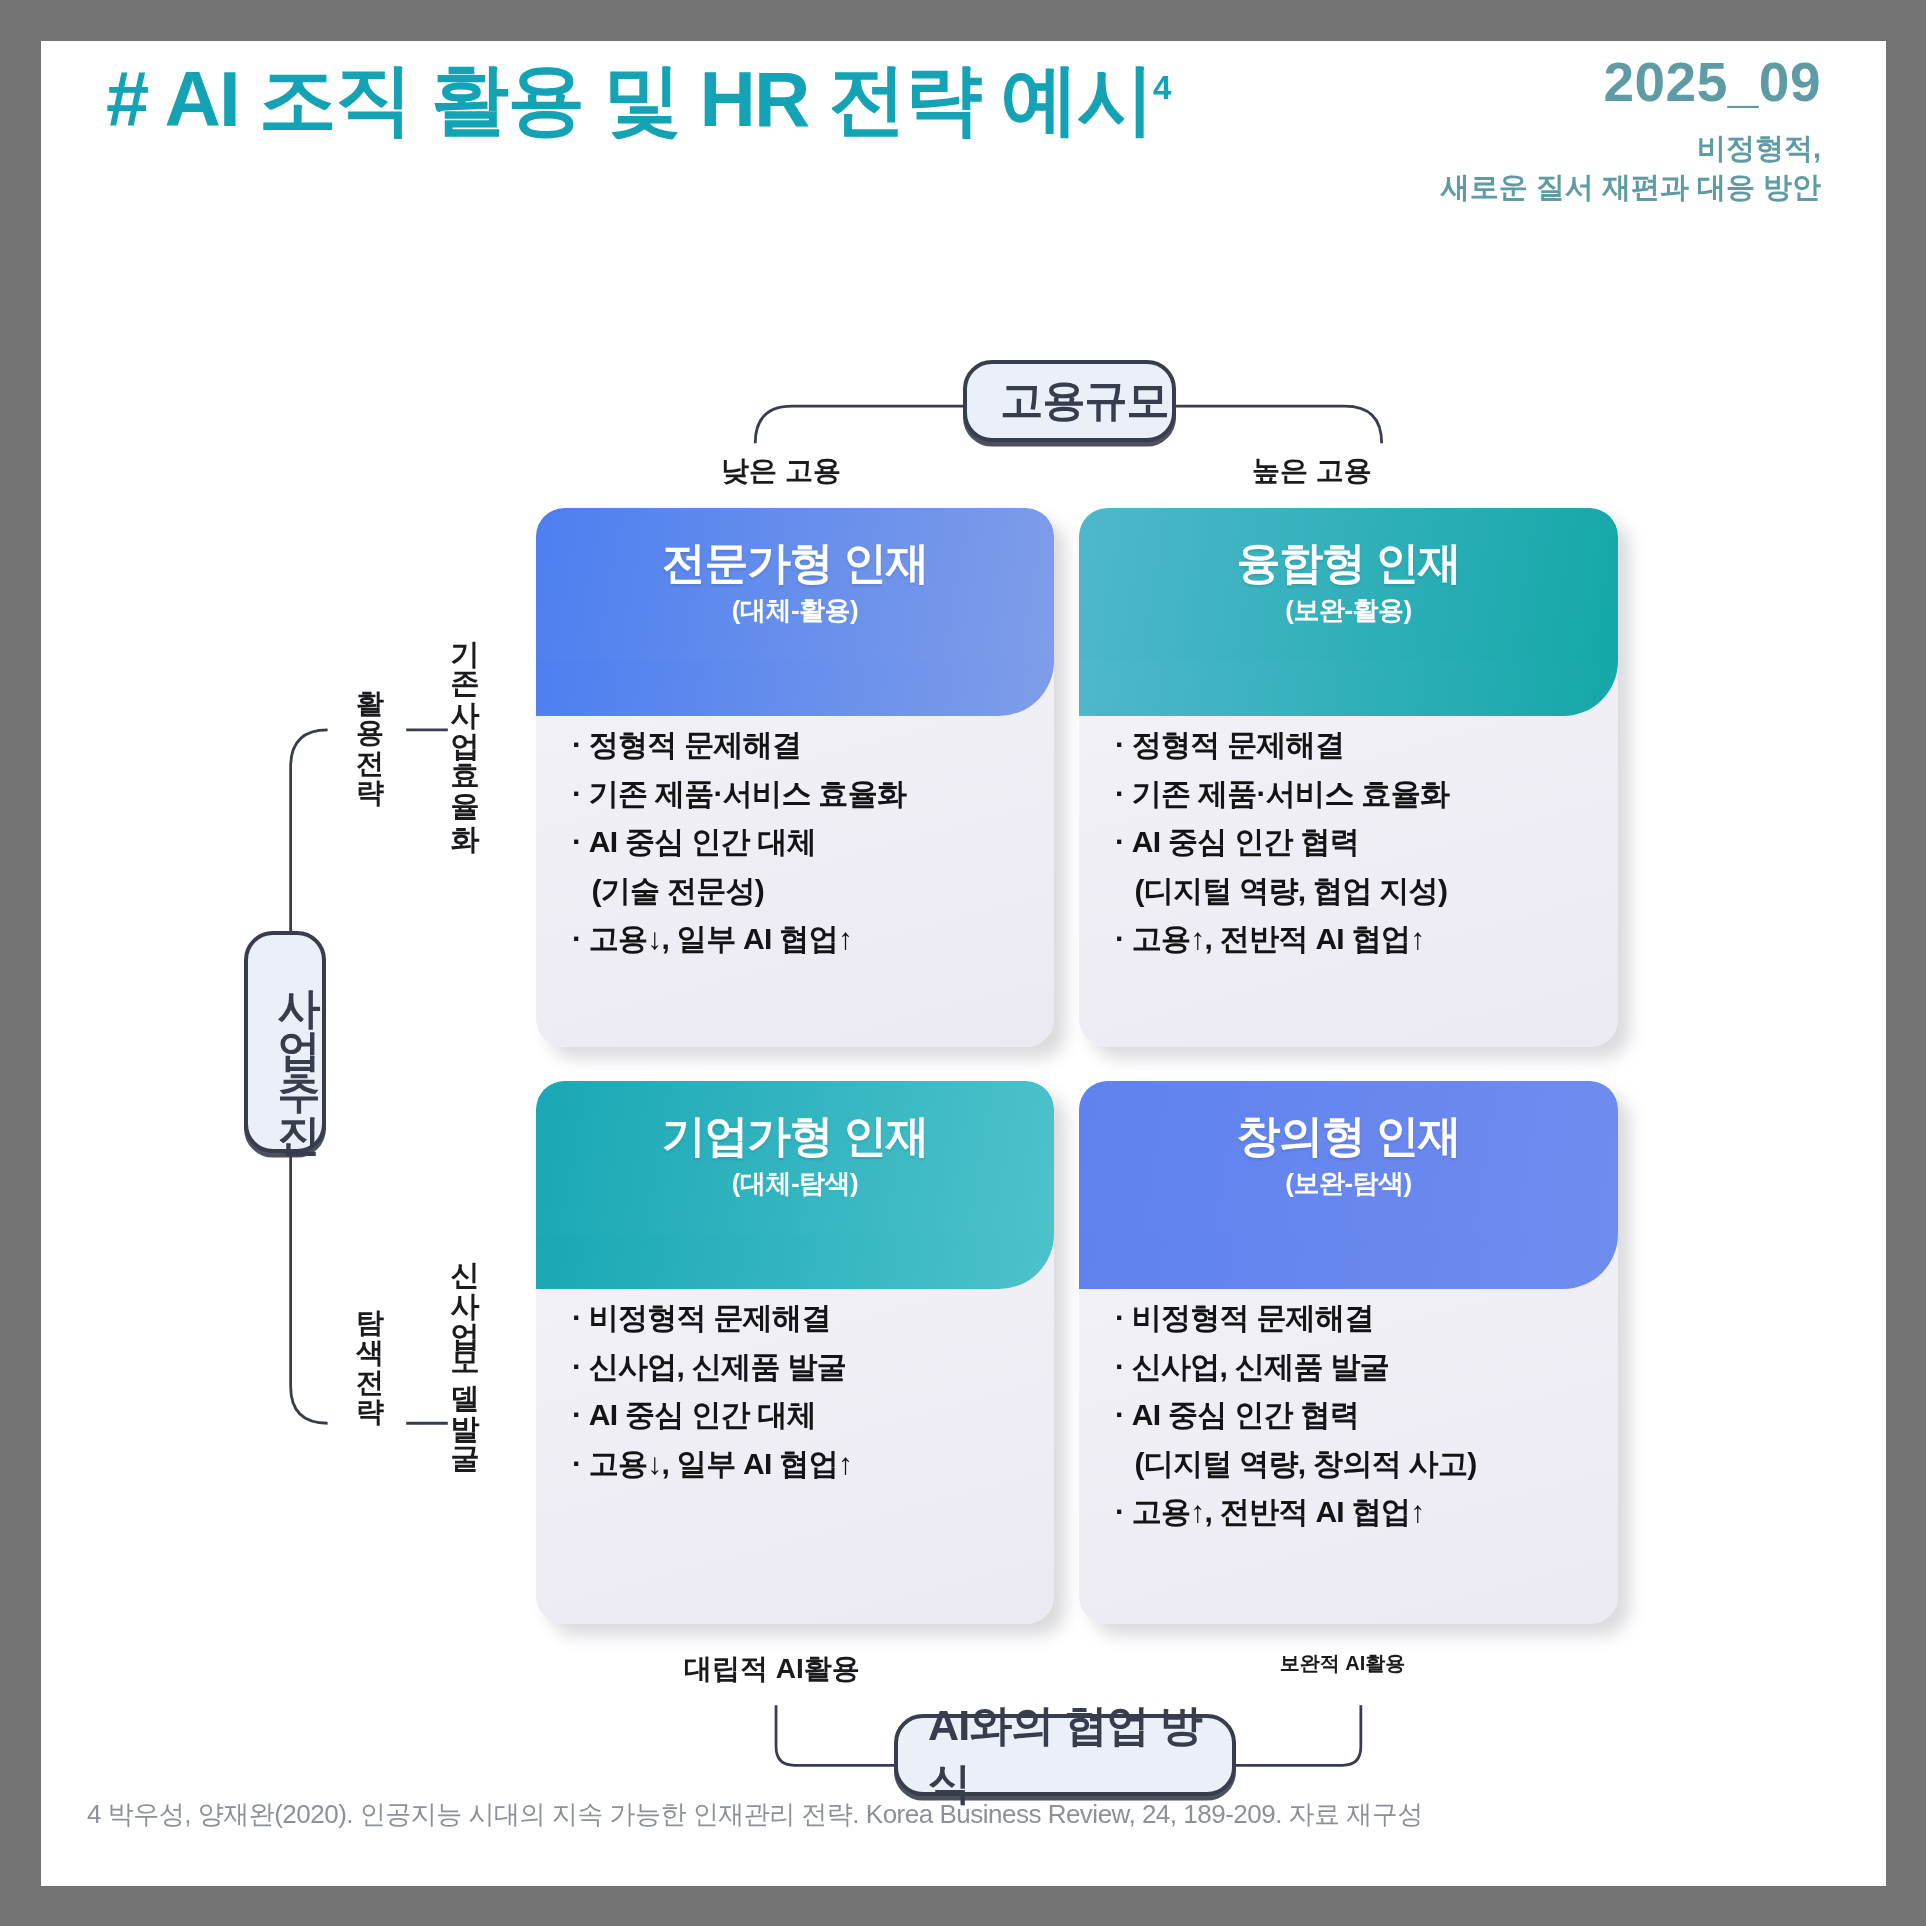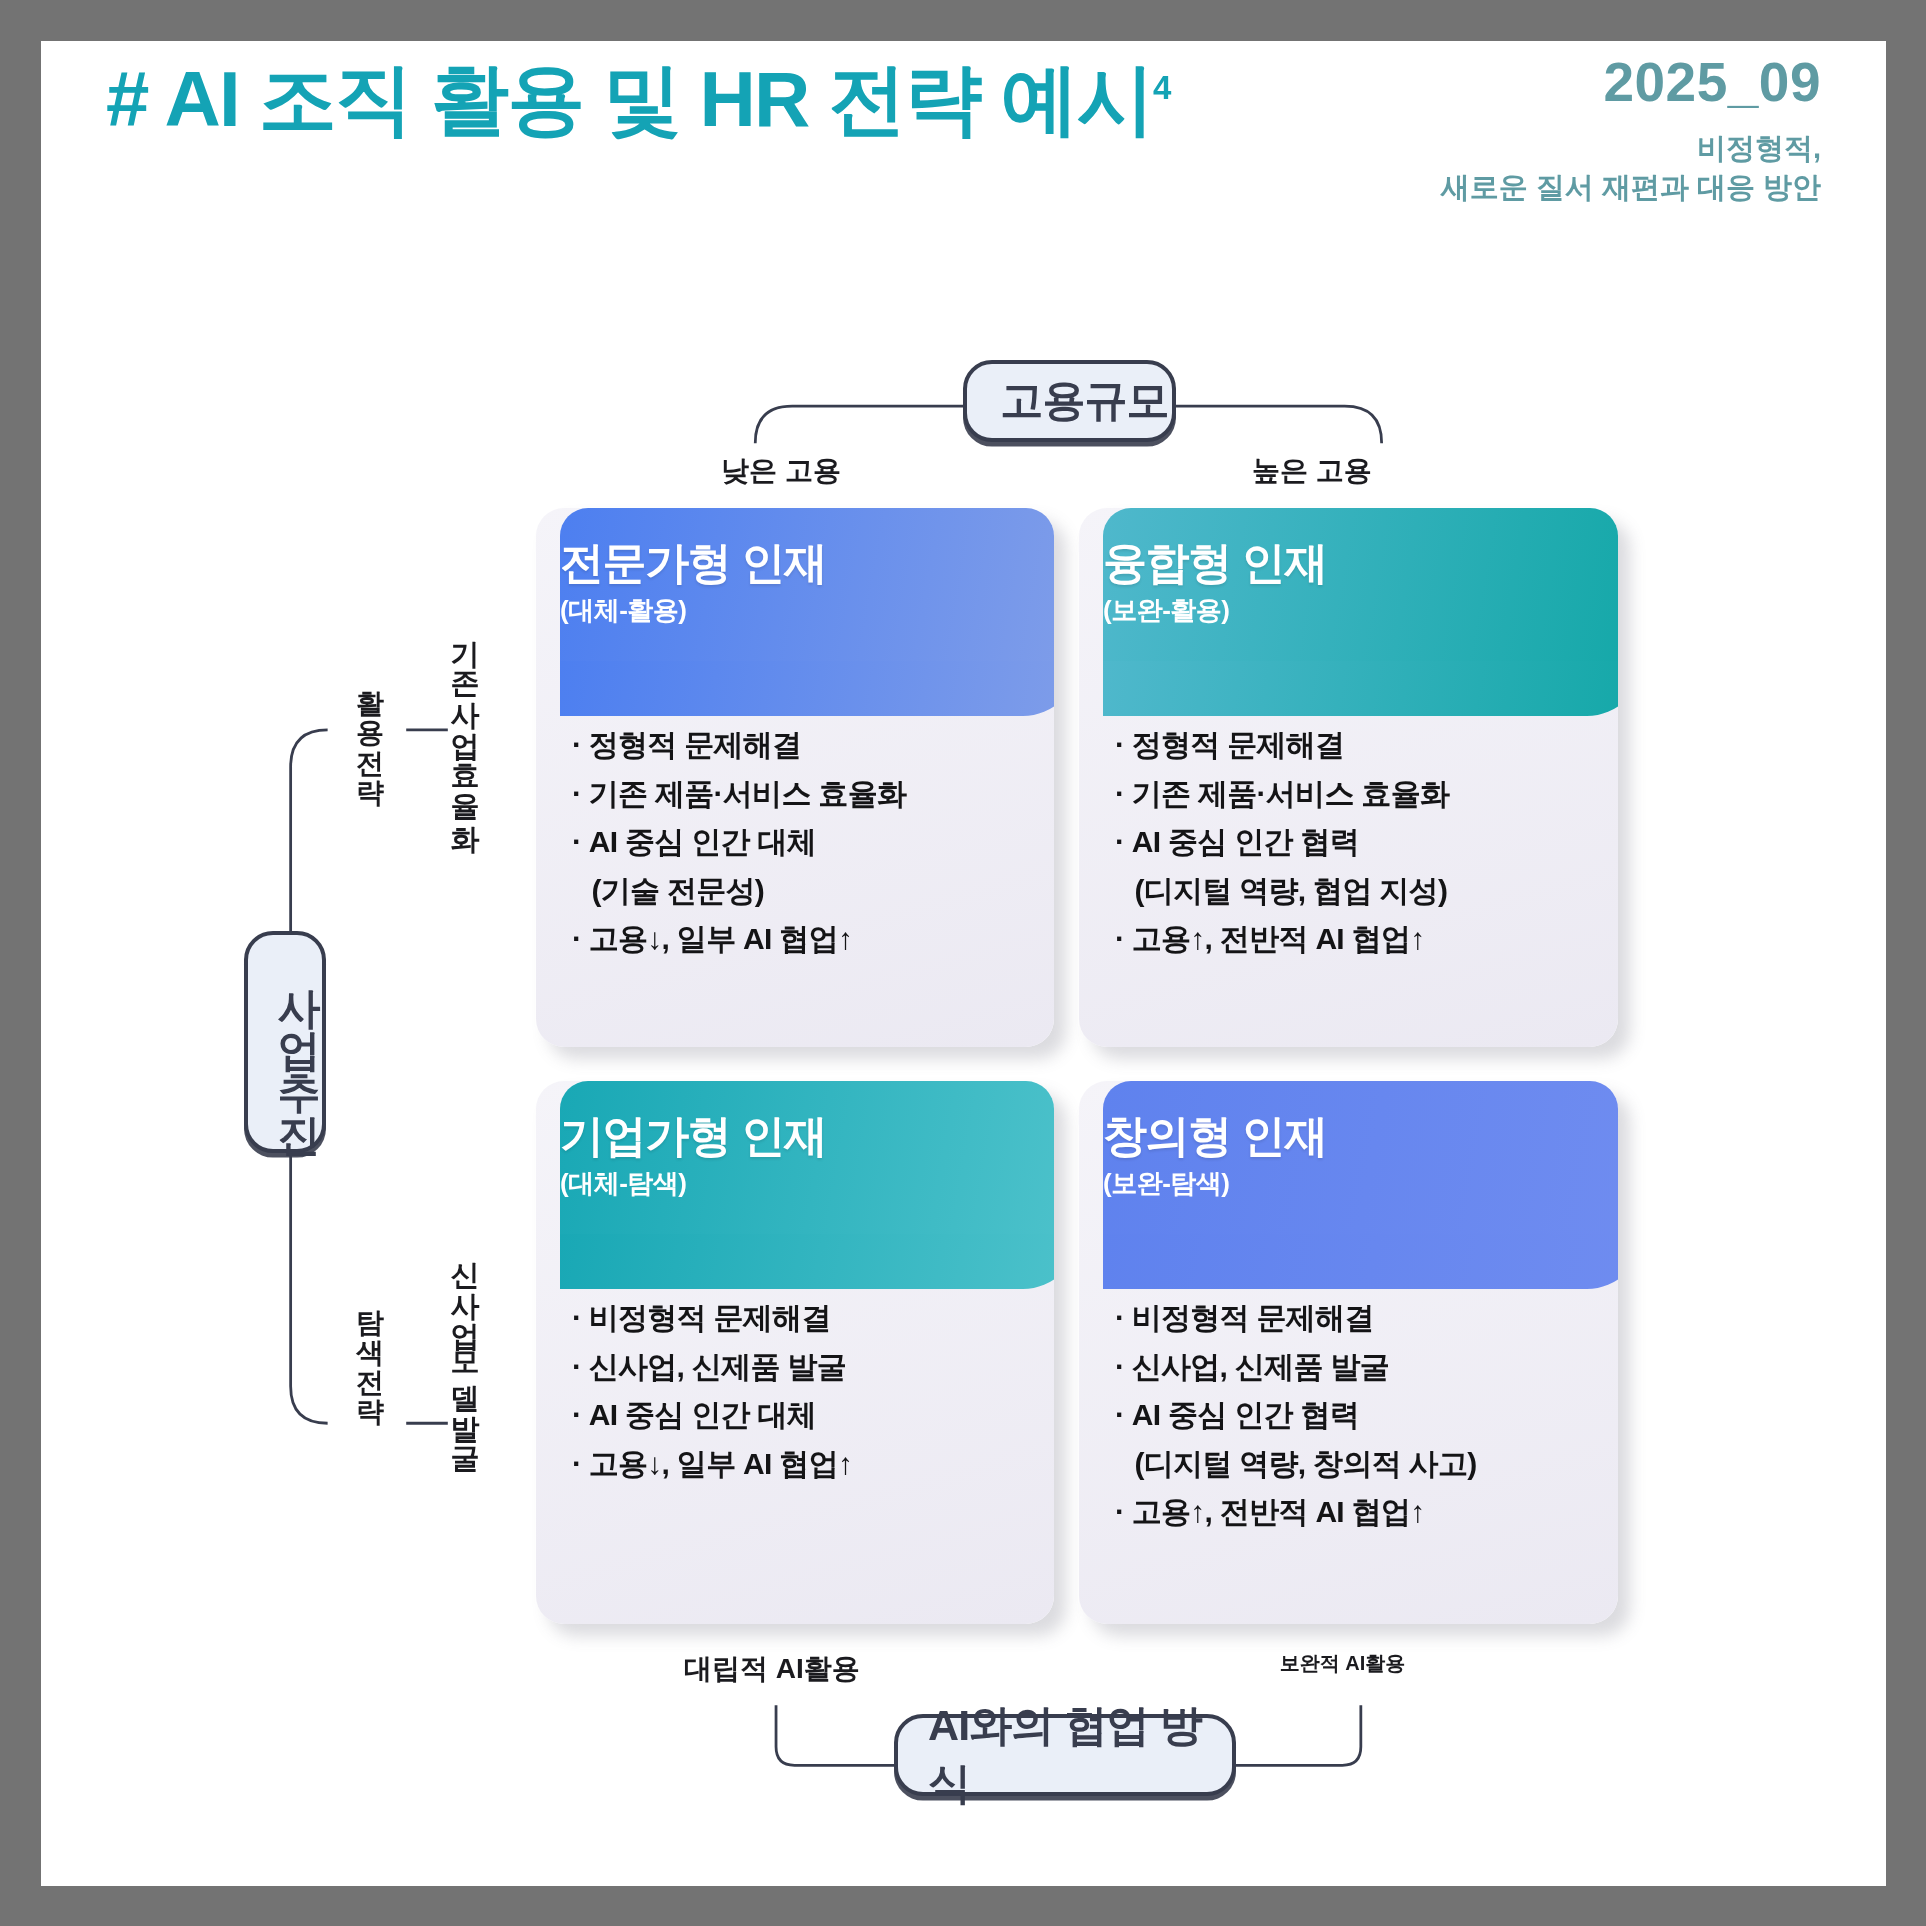--- a/index.html
+++ b/index.html
@@ -92,23 +92,22 @@
   .card {
     position: absolute;
     background: linear-gradient(165deg, #f5f4f9 0%, #ebe9f2 100%);
     border-radius: 28px;
     overflow: hidden;
     box-shadow: 12px 12px 15.7px rgba(90,90,110,0.22);
   }
   .card-head {
     position: absolute; left: 0; top: 0; width: 100%; height: 153px;
     border-radius: 28px 28px 0 0;
-    display: flex; flex-direction: column; justify-content: center;
+    display: flex; flex-direction: column; align-items: center; justify-content: center;
     color: #ffffff;
-    margin-left: 24px;
   }
   .card-head::after {
     content: ""; position: absolute; left: 0; bottom: -55px;
     width: 100%; height: 55px; background: inherit;
     border-radius: 0 0 74px 0;
   }
   .card-title {
     font-size: 44px; font-weight: 900; letter-spacing: -1.4px; line-height: 1;
     text-shadow: 0 2.3px 2.8px rgba(0,0,0,0.10);
   }
@@ -253,16 +252,17 @@
         <div class="bullet-line"><span class="dot">·</span><span>AI 중심 인간 협력</span></div>
         <div class="bullet-line cont"><span>(디지털 역량, 창의적 사고)</span></div>
         <div class="bullet-line"><span class="dot">·</span><span>고용↑, 전반적 AI 협업↑</span></div>
       </div>
     </div>
 
     <div id="axis-bot-label-left">대립적 AI활용</div>
     <div id="axis-bot-label-right">보완적 AI활용</div>
     <div class="badge" id="badge-collab">AI와의 협업 방식</div>
 
+    <div id="footnote">4 박우성, 양재완(2020). 인공지능 시대의 지속 가능한 인재관리 전략. Korea Business Review, 24, 189-209. 자료 재구성</div>
 
   </div>
 </div>
 
 
 </body></html>

